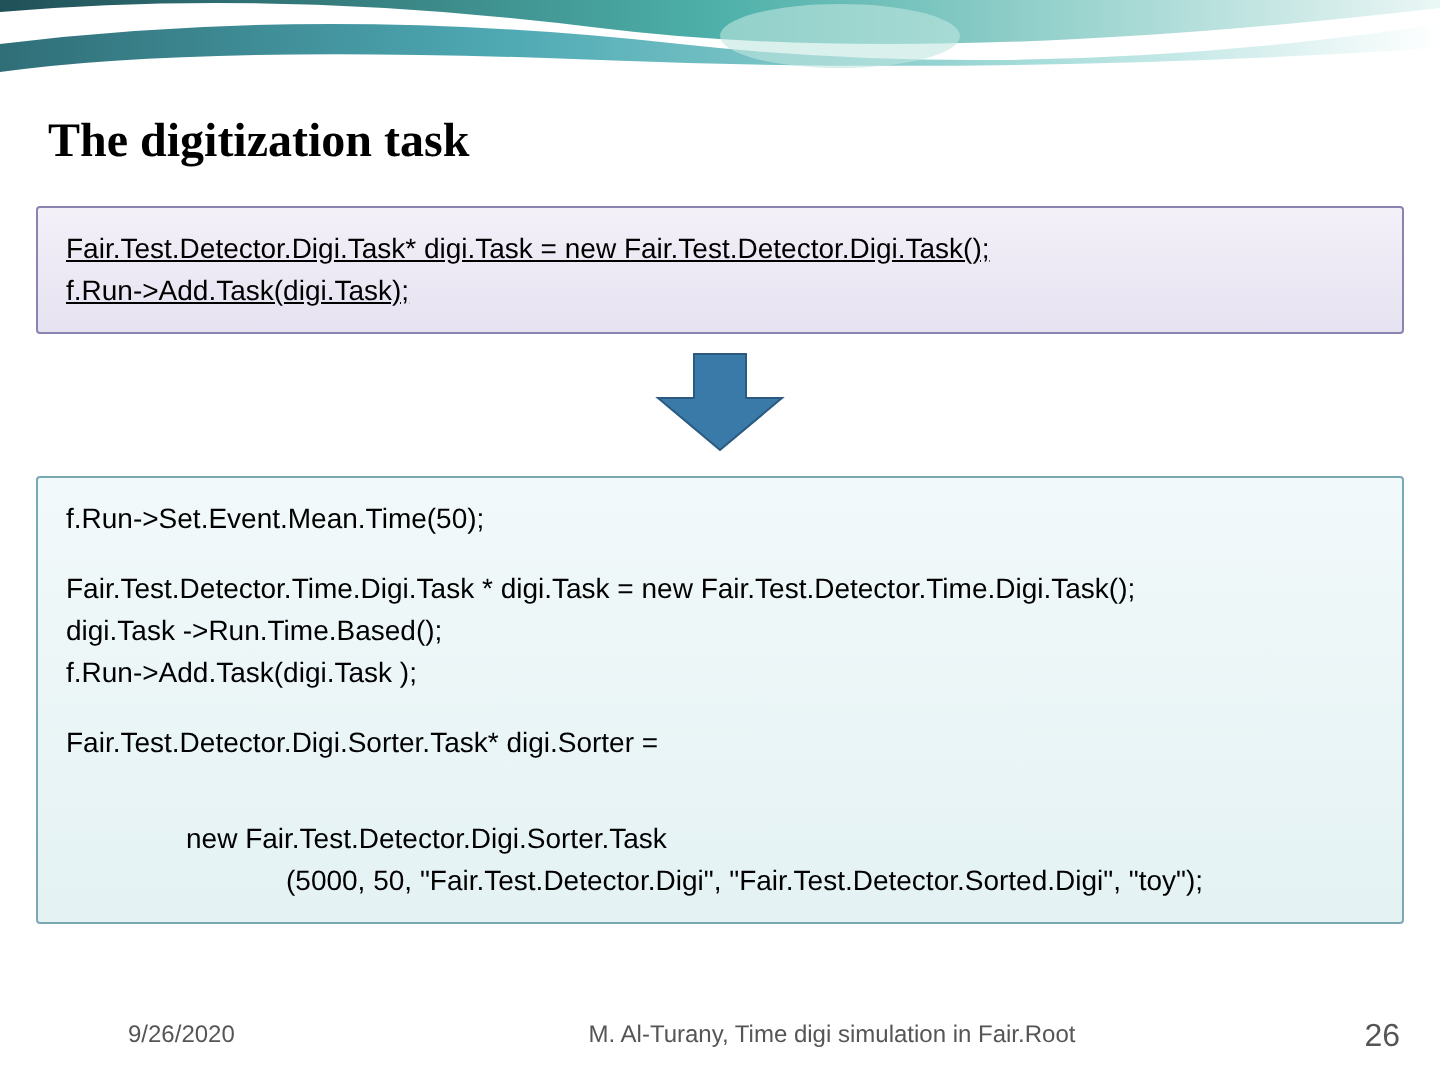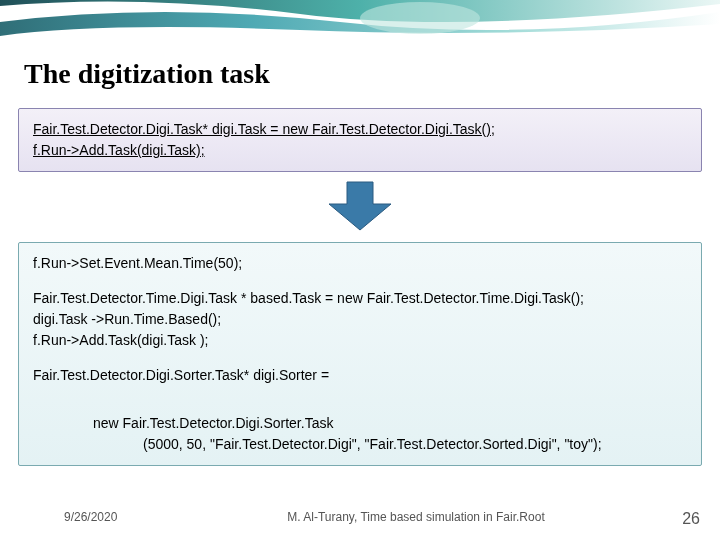--- a/index.html
+++ b/index.html
@@ -12,21 +12,21 @@
     overflow: hidden;
   }
   .banner {
     width: 100%;
     height: 48px;
     position: relative;
     background: #ffffff;
   }
   .banner svg { display: block; }
   .title {
-    font-size: 28px;
+    font-size: 24px;
     font-family: Georgia, serif;
     color: #000;
     padding: 10px 0 18px 24px;
   }
   .code-box {
     margin: 0 18px;
     padding: 10px 14px;
     font-family: Arial, Helvetica, sans-serif;
     font-size: 14px;
     line-height: 1.5;
@@ -104,28 +104,28 @@
   <svg width="70" height="52" viewBox="0 0 70 52">
     <polygon points="22,2 48,2 48,24 66,24 35,50 4,24 22,24" fill="#3a7aa8" stroke="#2a5a80" stroke-width="1"></polygon>
   </svg>
 </div>
 
 <div class="code-box box2">
   <div class="para">
     <div class="code-line">f.Run-&gt;Set.Event.Mean.Time(50);</div>
   </div>
   <div class="para">
-    <div class="code-line">Fair.Test.Detector.Time.Digi.Task * based.Task = new Fair.Test.Detector.Time.Digi.Task();</div>
+    <div class="code-line">Fair.Test.Detector.Time.Digi.Task * digi.Task = new Fair.Test.Detector.Time.Digi.Task();</div>
     <div class="code-line">digi.Task -&gt;Run.Time.Based();</div>
     <div class="code-line">f.Run-&gt;Add.Task(digi.Task );</div>
   </div>
   <div class="para">
     <div class="code-line">Fair.Test.Detector.Digi.Sorter.Task* digi.Sorter =</div>
     <div class="code-line indent1">new Fair.Test.Detector.Digi.Sorter.Task</div>
     <div class="code-line indent2">(5000, 50, "Fair.Test.Detector.Digi", "Fair.Test.Detector.Sorted.Digi", "toy");</div>
   </div>
 </div>
 
 <div class="footer">
   <div class="footer-date">9/26/2020</div>
-  <div class="footer-center">M. Al-Turany, Time based simulation in Fair.Root</div>
+  <div class="footer-center">M. Al-Turany, Time digi simulation in Fair.Root</div>
   <div class="footer-page">26</div>
 </div>
 
 </body></html>

